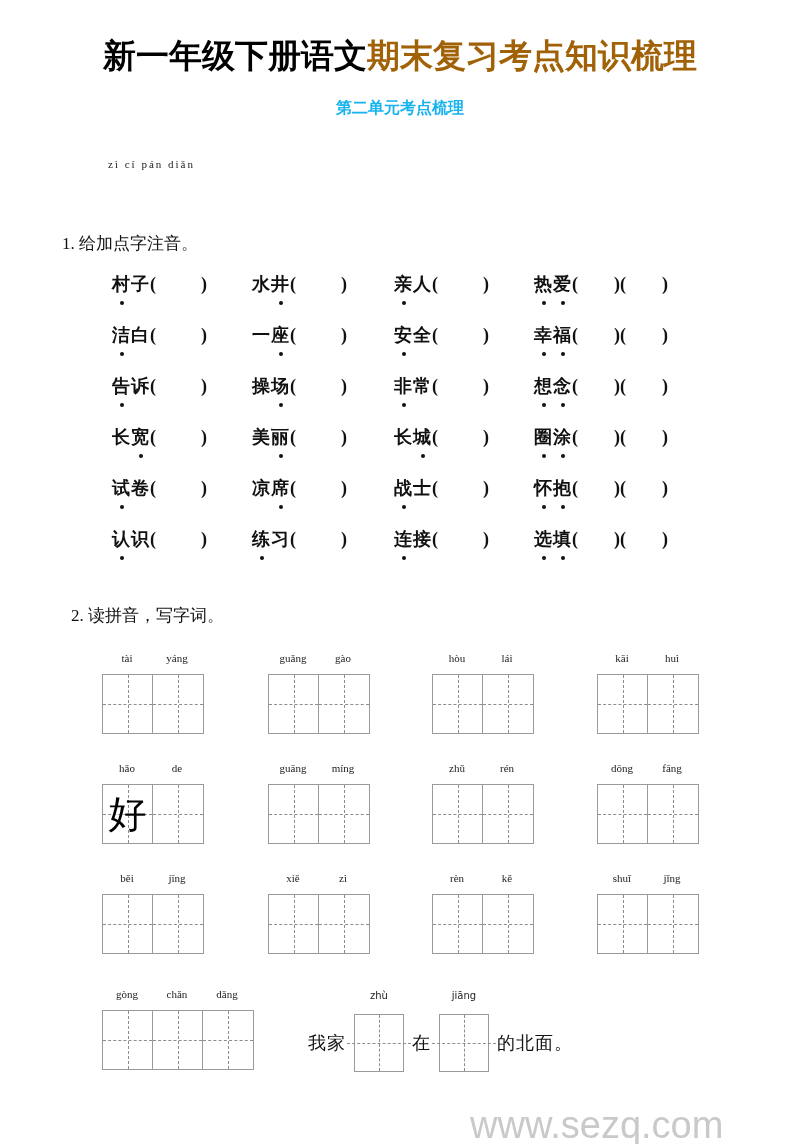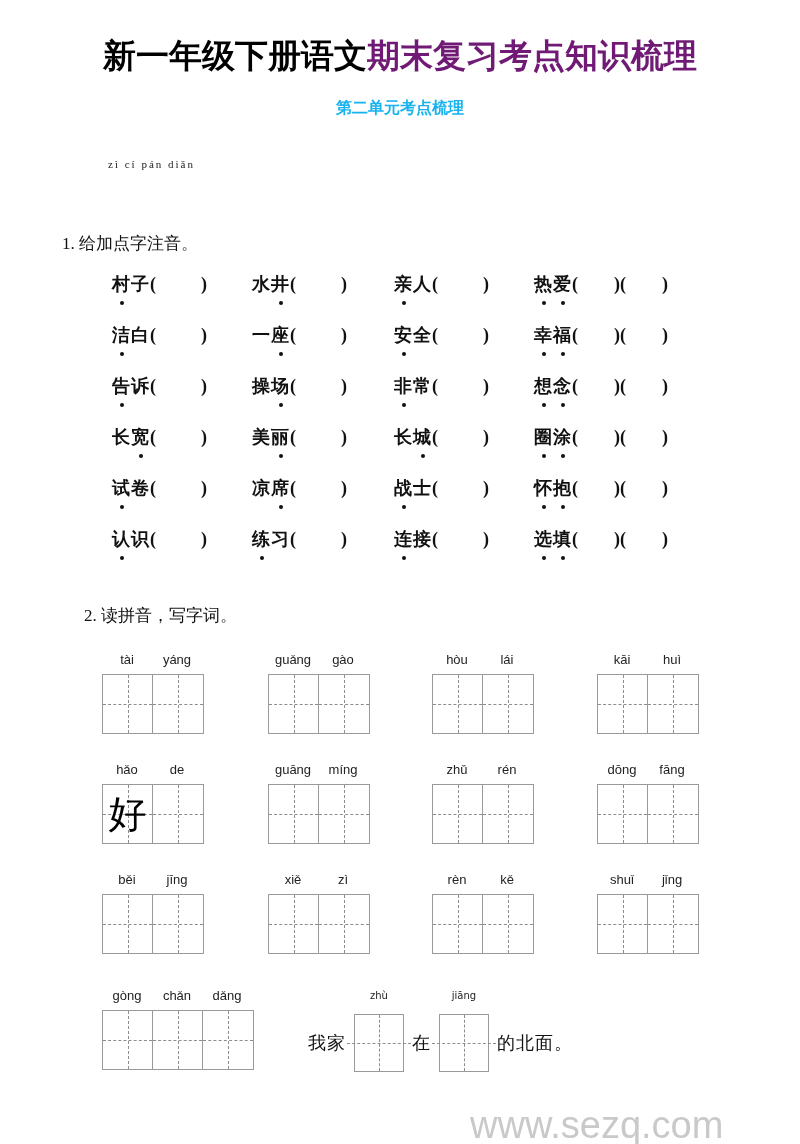--- a/index.html
+++ b/index.html
@@ -23,21 +23,21 @@
     left: 0;
     width: 800px;
     text-align: center;
     font-family: "Liberation Serif", "DejaVu Serif", serif;
     font-weight: bold;
     font-size: 33px;
     letter-spacing: 0px;
     white-space: nowrap;
   }
   .title-black { color: #000000; }
-  .title-red { color: #701a75; }
+  .title-red { color: #a16207; }
 
   .title-sub {
     position: absolute;
     top: 98px;
     left: 0;
     width: 800px;
     text-align: center;
     font-family: "Liberation Serif", "DejaVu Serif", serif;
     font-weight: bold;
     font-size: 16px;
@@ -76,21 +76,21 @@
 
   
   .item-label {
     position: absolute;
     font-family: "Liberation Serif", "DejaVu Serif", serif;
     font-size: 17px;
     color: #111;
     white-space: nowrap;
   }
   #item1 { left: 62px; top: 232px; }
-  #item2 { left: 84px; top: 604px; }
+  #item2 { left: 71px; top: 604px; }
 
   
   .zhuyin-grid {
     position: absolute;
     left: 112px;
     top: 272px;
     width: 640px;
     font-weight: bold;
   }
   .zy-row {
@@ -147,22 +147,22 @@
   .grid-group {
     position: absolute;
   }
   .gg-pinyin {
     position: absolute;
     top: 0;
     left: 0;
     width: 100%;
     display: flex;
     justify-content: space-around;
-    font-family: Liberation Sans, sans-serif;
-    font-size: 13px;
+    font-family: Liberation Serif, serif;
+    font-size: 11px;
     color: #222;
     white-space: nowrap;
   }
   .gg-pinyin span { text-align: center; flex: 1; }
 
   .tzg {
     position: absolute;
     top: 22px;
     left: 0;
     display: flex;

